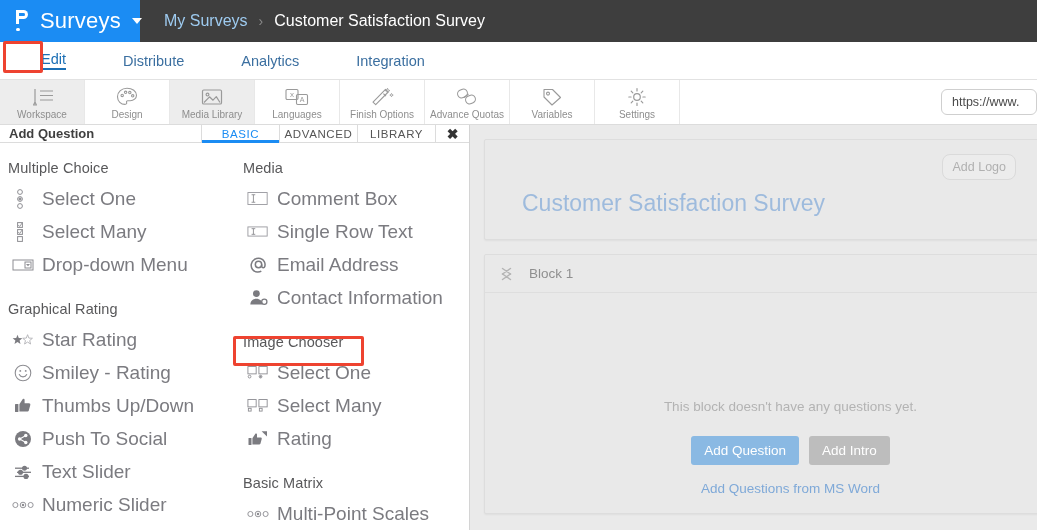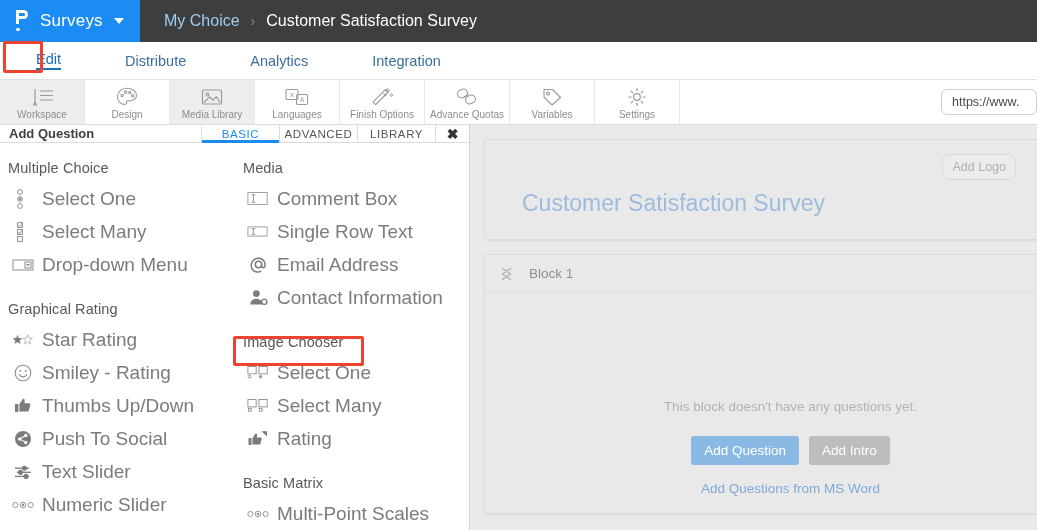--- a/index.html
+++ b/index.html
@@ -19,41 +19,41 @@
     color: #fff; cursor: pointer; flex: 0 0 140px;
   }
   .brand-logo { width: 17px; height: 22px; position: relative; flex: 0 0 17px; }
   .brand-logo .pstem { position: absolute; left: 2px; top: 0; width: 3px; height: 14px; background: #fff; }
   .brand-logo .pbowl {
     position: absolute; left: 2px; top: 0; width: 12px; height: 9px;
     border: 3px solid #fff; border-left: none;
     border-radius: 0 7px 7px 0;
   }
   .brand-logo .pdot { position: absolute; left: 2px; bottom: 1px; width: 3.5px; height: 3.5px; background: #fff; border-radius: 50%; }
-  .brand-name { font-size: 17px; letter-spacing: .2px; }
+  .brand-name { font-size: 22px; letter-spacing: .2px; }
   .caret-down {
     width: 0; height: 0; border-left: 5.5px solid transparent;
     border-right: 5.5px solid transparent; border-top: 6px solid #fff; margin-left: 2px;
   }
   .breadcrumb {
     flex: 1; display: flex; align-items: center; gap: 11px;
     padding-left: 24px; color: #fff; font-size: 16px;
   }
   .crumb-link { color: #9ecbf0; cursor: pointer; }
   .crumb-sep { color: #8a8a8a; font-size: 14px; }
   .crumb-current { color: #ffffff; }
 
   
   .mainnav {
     height: 38px; background: #fff; display: flex; align-items: stretch;
     padding-left: 4px; border-bottom: 1px solid #e2e2e2; position: relative;
   }
   .mainnav-item {
-    display: flex; align-items: center; padding: 0 32px;
-    font-size: 14.5px; color: #3b6fa0; cursor: pointer; position: relative;
+    display: flex; align-items: center; padding: 0 20px;
+    font-size: 14.5px; color: #3b6fa0; cursor: pointer; position: relative; margin-left: 17px;
   }
   .mainnav-item.active { color: #1b6fb5; }
   .mainnav-item.active .mlabel { border-bottom: 2px solid #1b6fb5; padding-bottom: 1px; }
   .redbox {
     position: absolute; border: 3px solid #ee4330; border-radius: 2px;
     pointer-events: none; z-index: 40;
   }
   #redbox-edit { left: 3px; top: 41px; width: 40px; height: 32px; }
 
   
@@ -177,21 +177,21 @@
   <div class="brand">
     <span class="brand-logo">
       <span class="pstem"></span>
         <span class="pbowl"></span>
         <span class="pdot"></span>
     </span>
     <span class="brand-name">Surveys</span>
     <span class="caret-down"></span>
   </div>
   <div class="breadcrumb">
-    <span class="crumb-link">My Choice</span>
+    <span class="crumb-link">My Surveys</span>
     <span class="crumb-sep">›</span>
     <span class="crumb-current">Customer Satisfaction Survey</span>
   </div>
 </div>
 
 <div class="mainnav">
   <div class="mainnav-item active">
     <span class="mlabel">Edit</span>
   </div>
   <div class="mainnav-item">

